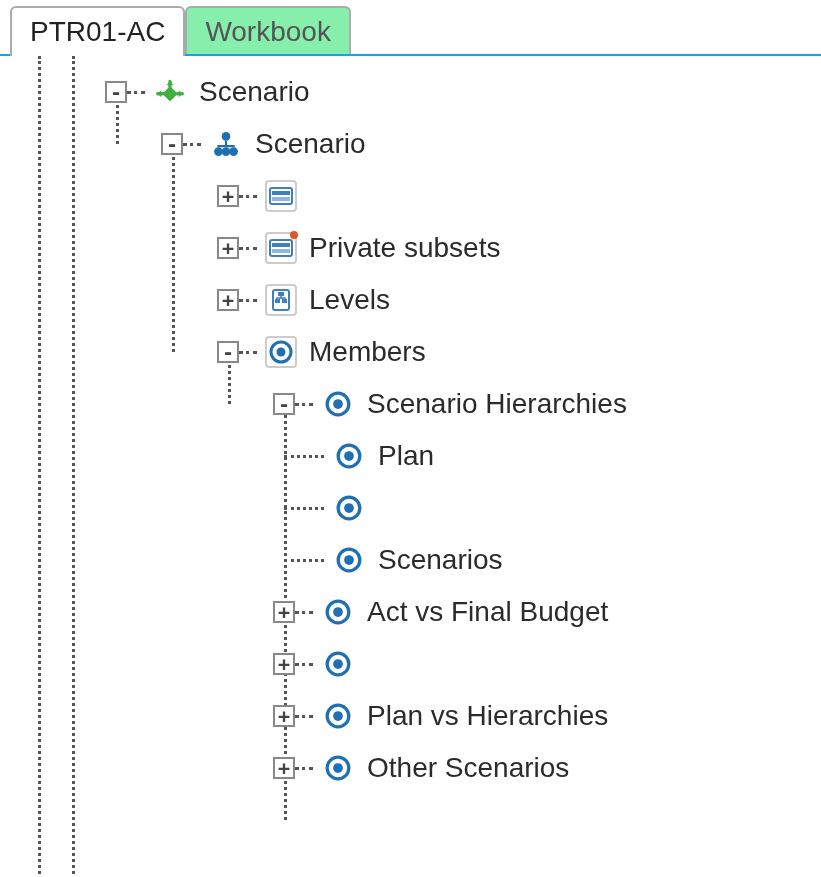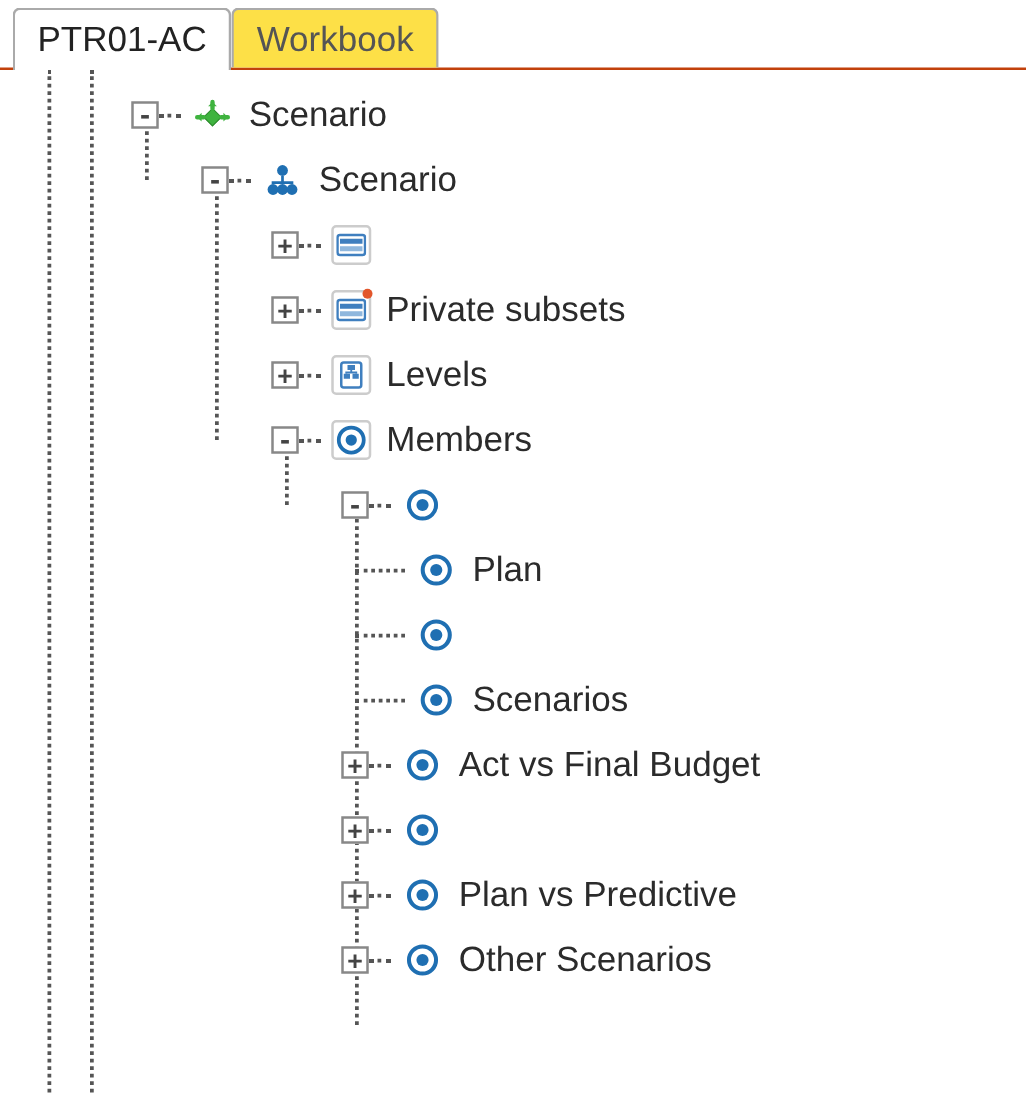--- a/index.html
+++ b/index.html
@@ -10,31 +10,31 @@
     color: #333;
     background: #fff;
     width: 821px;
     height: 877px;
     overflow: hidden;
   }
 
   .tabs {
     display: flex;
     align-items: flex-end;
-    border-bottom: 2px solid #c2410c;
+    border-bottom: 2px solid #0ea5e9;
     padding-left: 10px;
     height: 56px;
   }
   .tab {
     padding: 8px 18px 6px 18px;
     border: 2px solid #aaa;
     border-bottom: none;
     border-top-left-radius: 6px;
     border-top-right-radius: 6px;
-    background: #fde047;
+    background: #86efac;
     color: #555;
     margin-right: 0;
     position: relative;
     cursor: pointer;
   }
   .tab.active {
     background: #fff;
     color: #222;
     z-index: 2;
     margin-bottom: -2px;
@@ -255,20 +255,21 @@
 
   <div class="row">
     <div class="sp" style="width:273px"></div>
     <div class="tgl">-</div>
     <div class="hconn"></div>
     <span class="ico">
       <svg width="26" height="26" viewBox="0 0 24 24">
           <use href="#i-member"></use>
         </svg>
     </span>
+    <span class="lbl">Scenario Hierarchies</span>
   </div>
 
 
   <div class="row">
     <div class="sp" style="width:284px"></div>
     <div class="hconn" style="width:40px"></div>
     <span class="ico">
       <svg width="26" height="26" viewBox="0 0 24 24">
           <use href="#i-member"></use>
         </svg>
@@ -322,21 +323,21 @@
 
   <div class="row">
     <div class="sp" style="width:273px"></div>
     <div class="tgl">+</div>
     <div class="hconn"></div>
     <span class="ico">
       <svg width="26" height="26" viewBox="0 0 24 24">
           <use href="#i-member"></use>
         </svg>
     </span>
-    <span class="lbl">Plan vs Predictive</span>
+    <span class="lbl">Plan vs Hierarchies</span>
   </div>
 
   <div class="row">
     <div class="sp" style="width:273px"></div>
     <div class="tgl">+</div>
     <div class="hconn"></div>
     <span class="ico">
       <svg width="26" height="26" viewBox="0 0 24 24">
           <use href="#i-member"></use>
         </svg>

